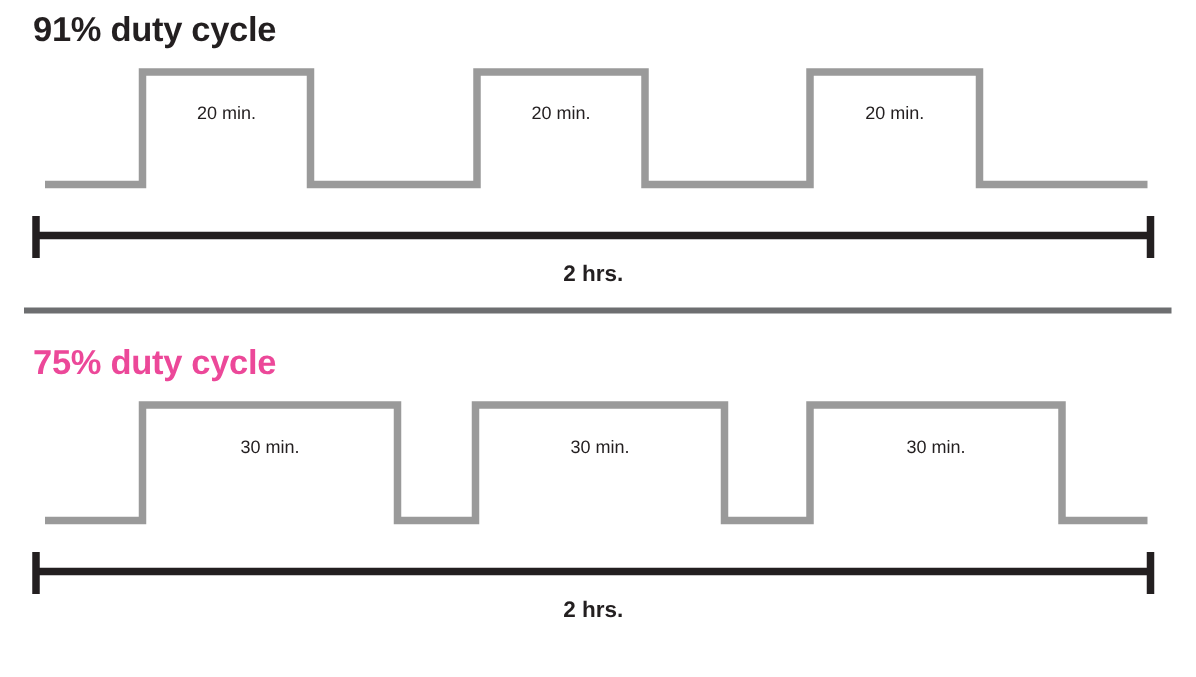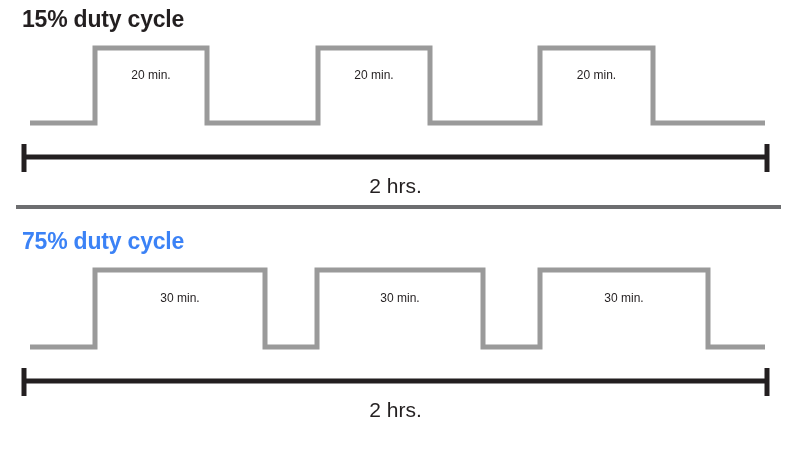--- a/index.html
+++ b/index.html
@@ -45,52 +45,52 @@
     font-family: "Liberation Sans", sans-serif;
     font-weight: normal;
     font-size: 12px;
     color: #231f20;
     white-space: nowrap;
     transform: translate(-50%, -50%);
   }
   .span-label {
     position: absolute;
     font-family: "Liberation Sans", sans-serif;
-    font-weight: normal;
-    font-size: 21px;
+    font-weight: bold;
+    font-size: 15px;
     color: #231f20;
     white-space: nowrap;
     transform: translateX(-50%);
   }
   #divider {
     position: absolute;
     left: 16px;
     top: 205px;
     width: 765px;
     height: 4px;
     background: #6d6e70;
   }
 </style>
 </head>
 <body>
 
 <div id="stage">
 
-  <div class="section-title" id="title-50" style="left: 22px; top: 6px; color: rgb(35, 31, 32);">15% duty cycle</div>
+  <div class="section-title" id="title-50" style="left: 22px; top: 6px; color: rgb(35, 31, 32);">91% duty cycle</div>
 
   <svg class="wave-svg" id="svg-50" viewBox="0 0 797 451">
       <path d="M 30 123 L 95 123 L 95 48 L 207 48 L 207 123 L 318 123 L 318 48 L 430 48 L 430 123 L 540 123 L 540 48 L 653 48 L 653 123 L 765 123" fill="none" stroke="#9a9a9a" stroke-width="5" stroke-linecap="butt" stroke-linejoin="miter"></path>
       <line x1="24" y1="157" x2="767" y2="157" stroke="#231f20" stroke-width="5"></line>
       <line x1="24" y1="144" x2="24" y2="172" stroke="#231f20" stroke-width="5"></line>
       <line x1="767" y1="144" x2="767" y2="172" stroke="#231f20" stroke-width="5"></line>
     </svg>
 
   <div id="divider" style="left: 16px; top: 205px; width: 765px; height: 4px; background: rgb(109, 110, 112);"></div>
 
-  <div class="section-title" id="title-75" style="left: 22px; top: 228px; color: #3b82f6;">75% duty cycle</div>
+  <div class="section-title" id="title-75" style="left: 22px; top: 228px; color: #ec4899;">75% duty cycle</div>
 
   <svg class="wave-svg" id="svg-75" viewBox="0 0 797 451">
       <path d="M 30 347 L 95 347 L 95 270 L 265 270 L 265 347 L 317 347 L 317 270 L 483 270 L 483 347 L 540 347 L 540 270 L 708 270 L 708 347 L 765 347" fill="none" stroke="#9a9a9a" stroke-width="5" stroke-linecap="butt" stroke-linejoin="miter"></path>
       <line x1="24" y1="381" x2="767" y2="381" stroke="#231f20" stroke-width="5"></line>
       <line x1="24" y1="368" x2="24" y2="396" stroke="#231f20" stroke-width="5"></line>
       <line x1="767" y1="368" x2="767" y2="396" stroke="#231f20" stroke-width="5"></line>
     </svg>
 
   <div id="labels-layer">
       <div class="pulse-label" style="left: 151px; top: 75px; color: rgb(35, 31, 32);">20 min.</div>

